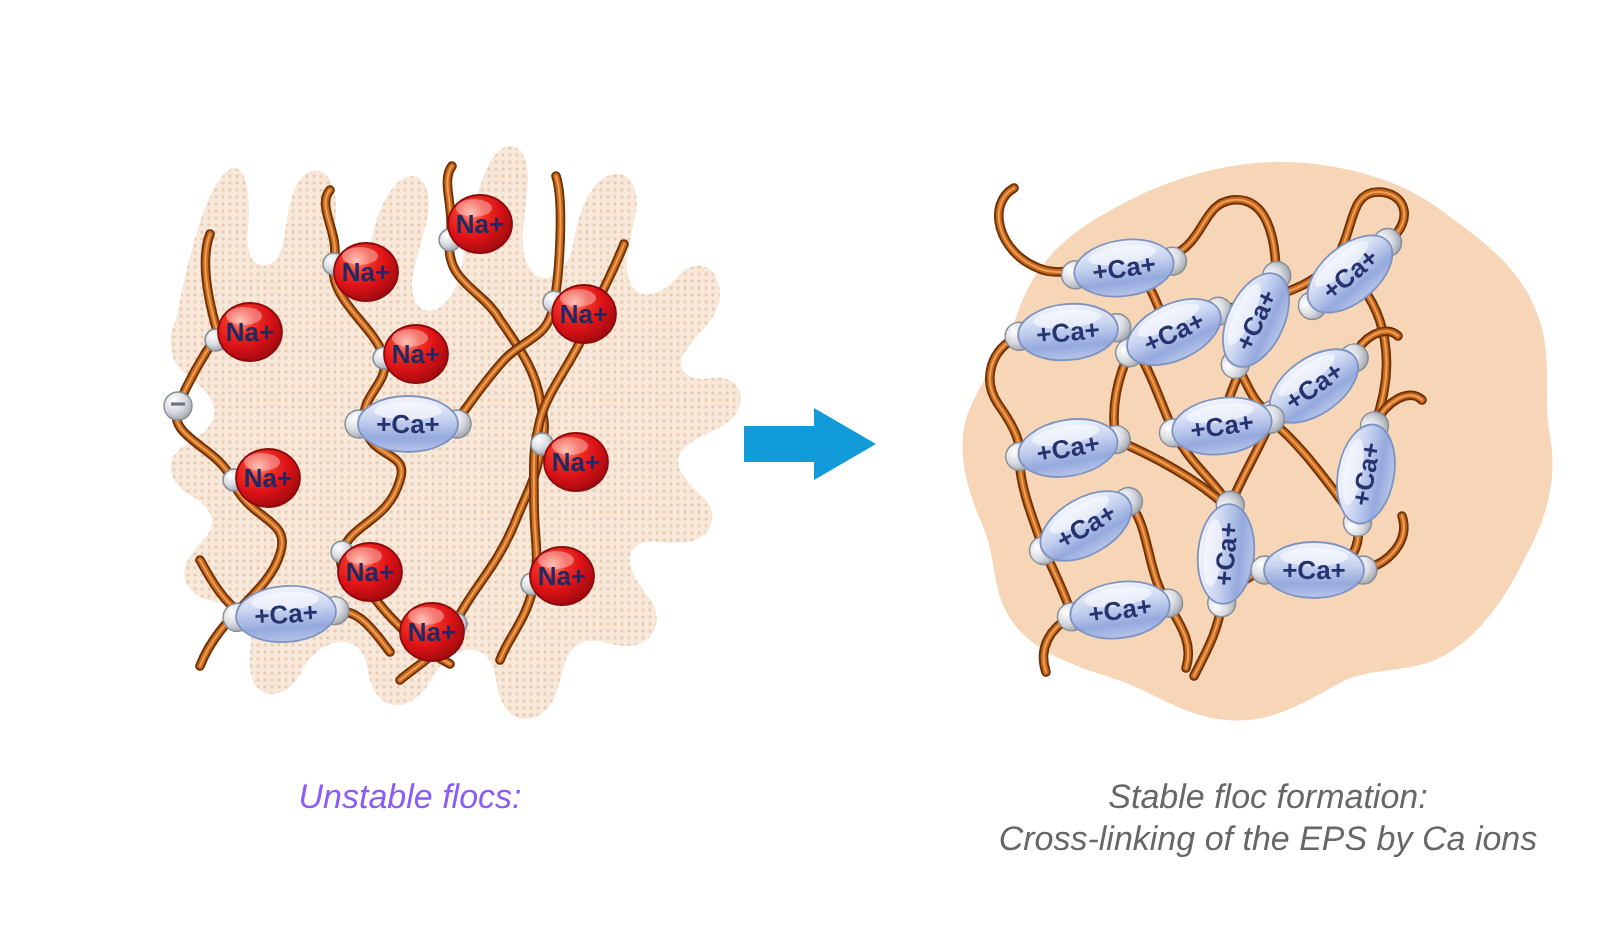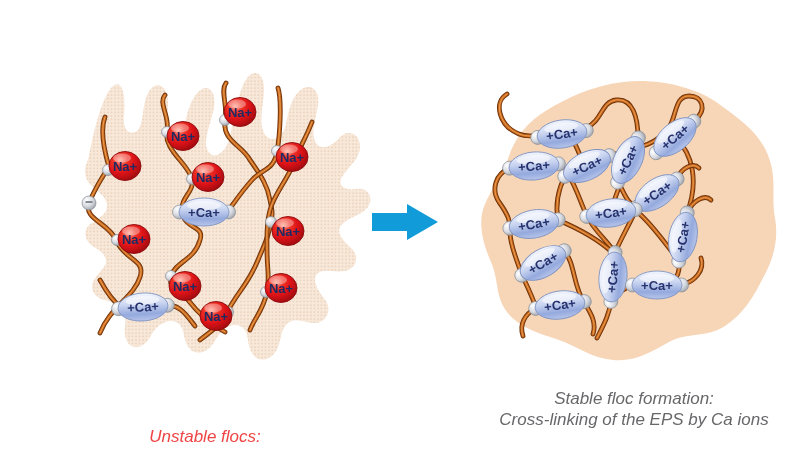--- a/index.html
+++ b/index.html
@@ -348,21 +348,21 @@
       </g>
       <g transform="translate(105,235) rotate(-8)">
         <circle cx="-24.5" cy="0" r="7" fill="url(#Rgray)" stroke="#878c95" stroke-width="0.7"></circle>
         <circle cx="24.5" cy="0" r="7" fill="url(#Rgray)" stroke="#878c95" stroke-width="0.7"></circle>
         <ellipse cx="0" cy="0" rx="25" ry="14" fill="url(#Rca)" stroke="#7f93c0" stroke-width="0.9"></ellipse>
         <ellipse cx="0" cy="-6.5" rx="17" ry="4.5" fill="#ffffff" opacity="0.55"></ellipse>
         <text x="0" y="4.5" text-anchor="middle" font-size="13" font-weight="bold" fill="#27336e">+Ca+</text>
       </g>
     </svg>
 
-  <div class="caption" style="left: 30px; width: 350px; color: #ef4444; margin-top: 38px;">
+  <div class="caption" style="left: 30px; width: 350px; color: #8b5cf6;">
     <div>Unstable flocs:</div>
   </div>
 
   <div class="caption" style="left: 464px; width: 340px; color: rgb(103, 103, 106);">
     <div>Stable floc formation:</div>
     <div>Cross-linking of the EPS by Ca ions</div>
   </div>
 </div>
 
 </body></html>

